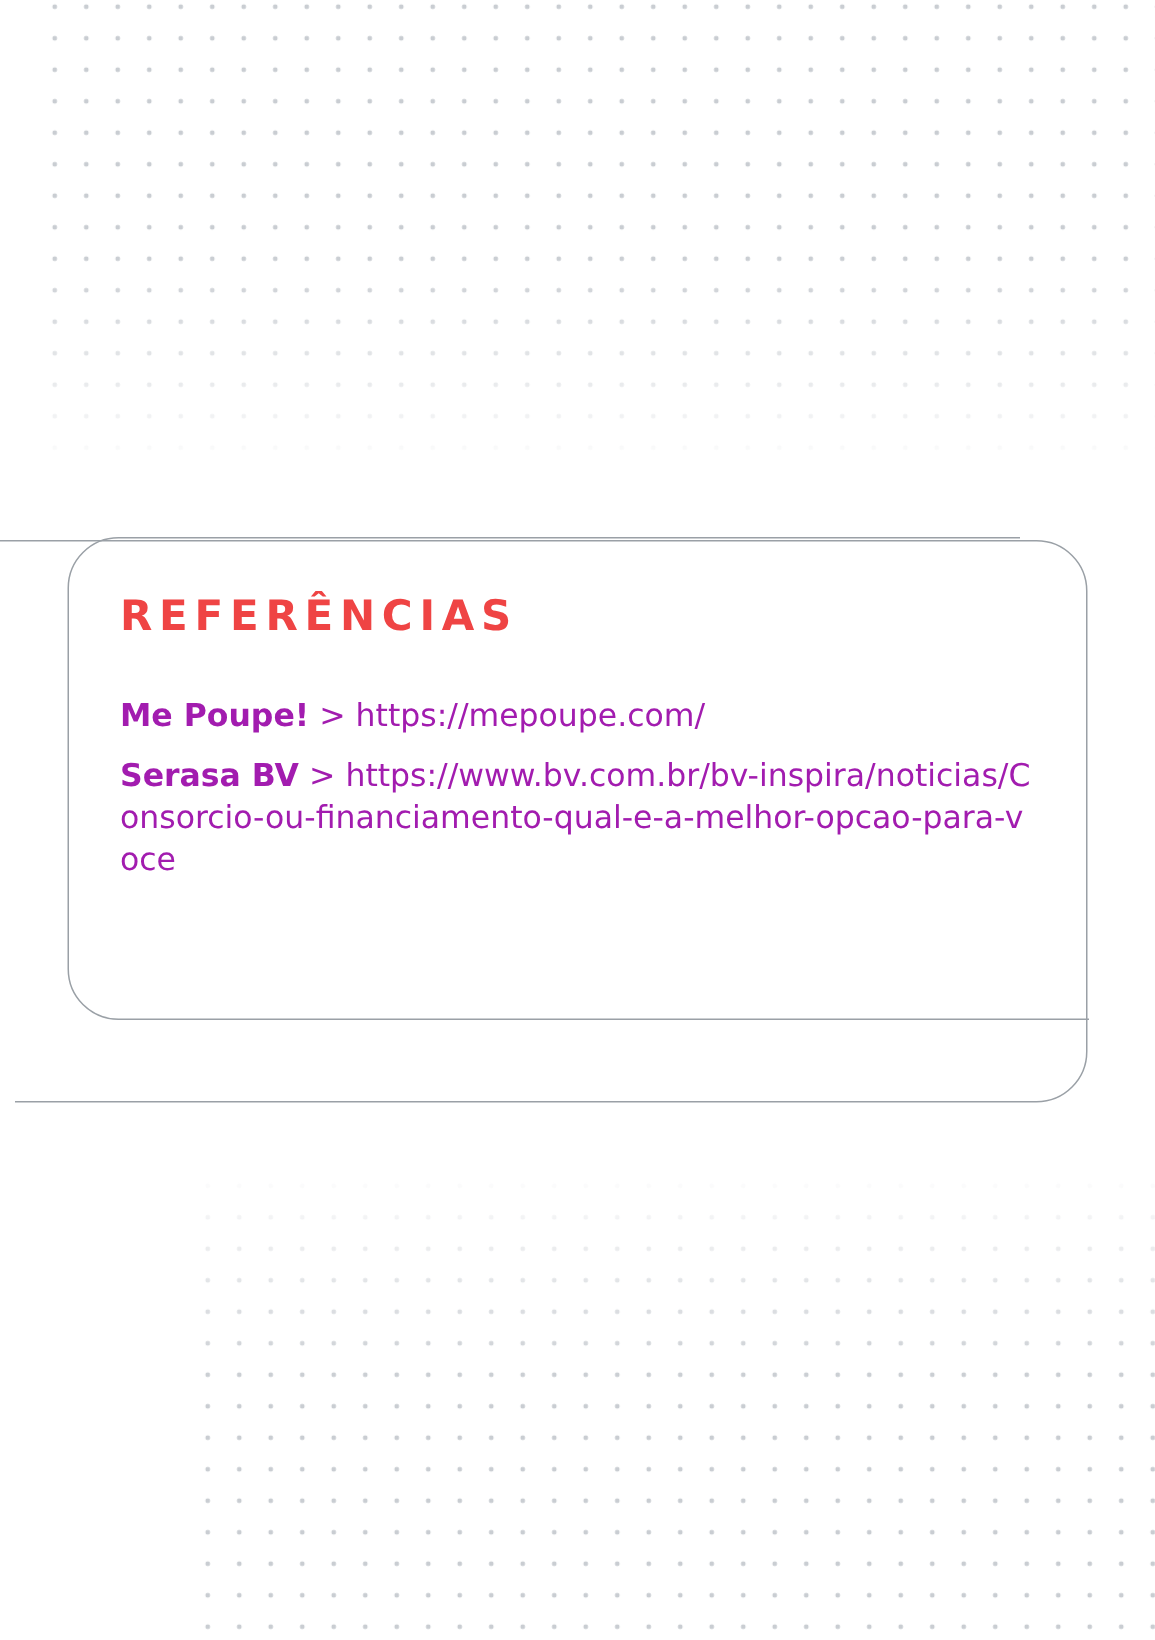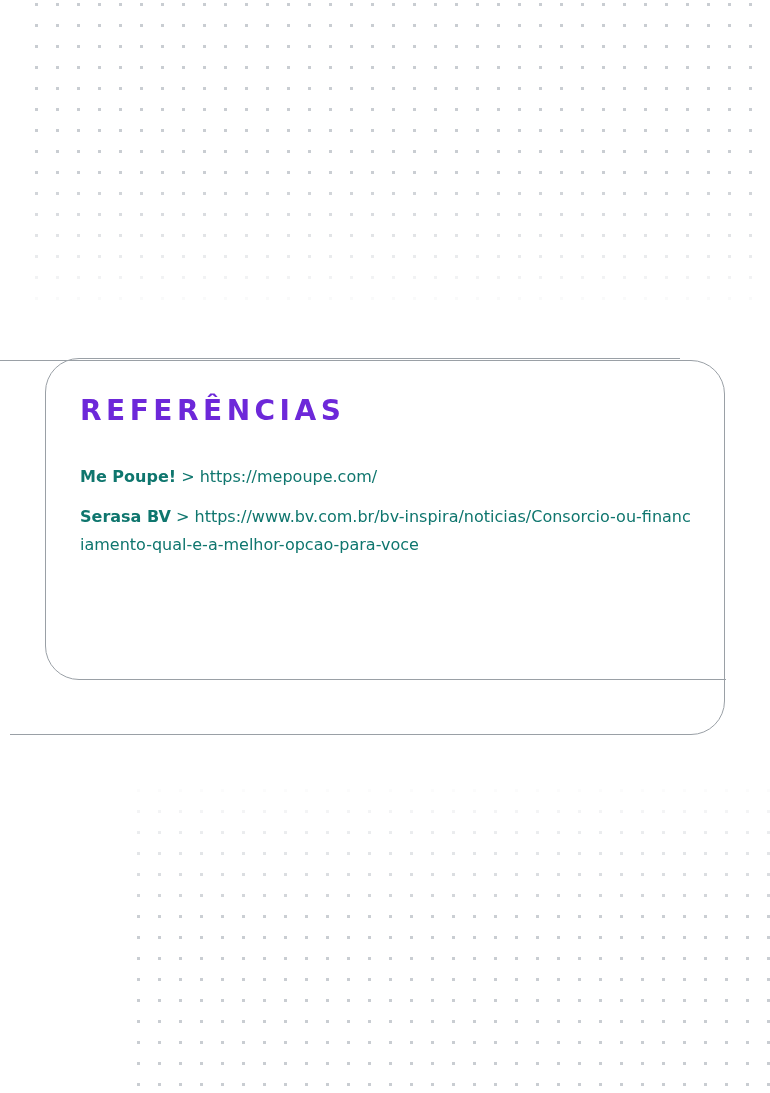--- a/index.html
+++ b/index.html
@@ -70,32 +70,32 @@
   }
 
   
   .content {
     position: absolute;
     left: 80px;
     top: 396px;
     width: 612px;
   }
   .ref-title {
-    color: #6d28d9;
+    color: #ef4444;
     font-size: 28px;
     font-weight: bold;
     letter-spacing: 4.5px;
     margin: 0 0 36px 0;
     line-height: 1.1;
   }
   .ref-item {
-    font-size: 16px;
+    font-size: 21px;
     line-height: 28px;
     margin-bottom: 12px;
-    color: #0f766e;
+    color: #a21caf;
     word-break: break-all;
     margin-top: 11px;
   }
   .ref-item .src {
     font-weight: bold;
     word-break: normal;
   }
   .ref-item .sep {
     font-weight: normal;
   }

